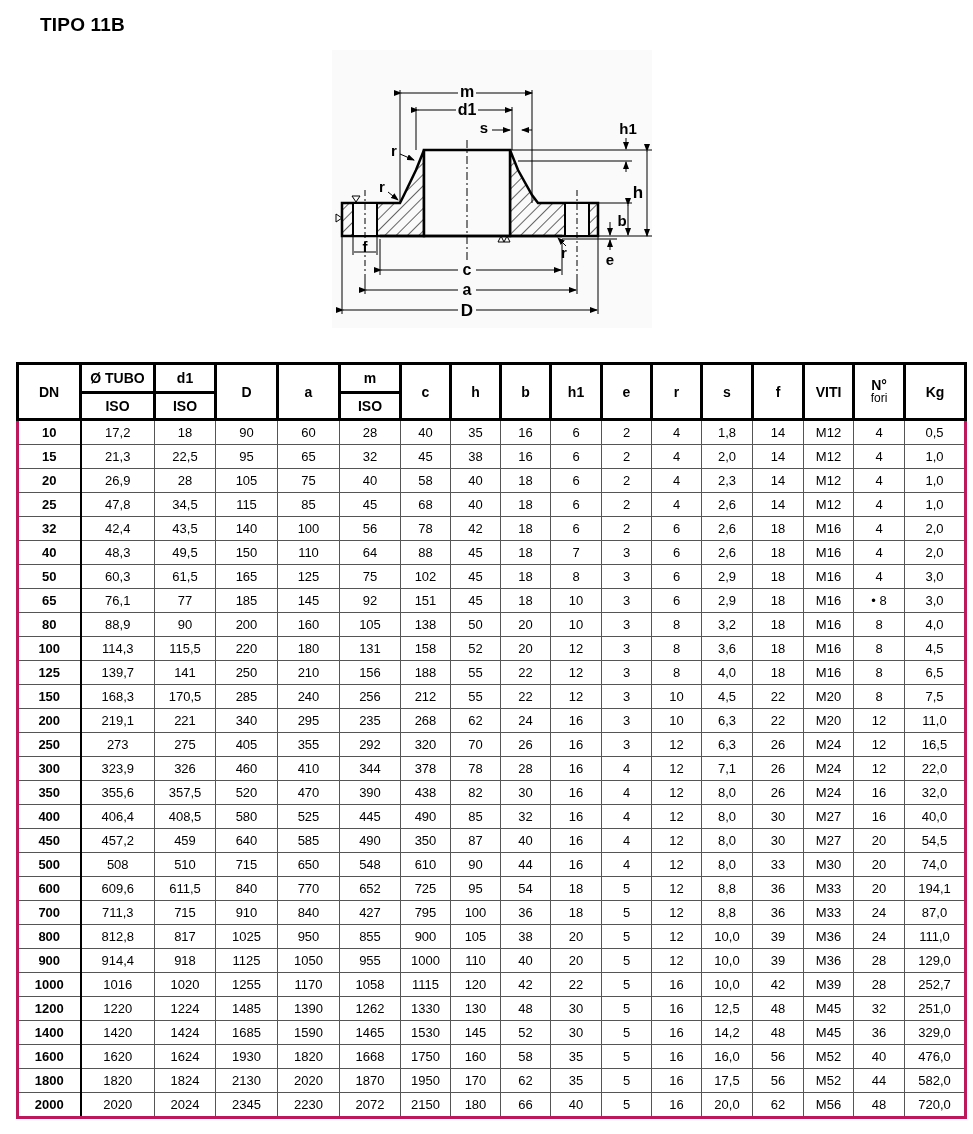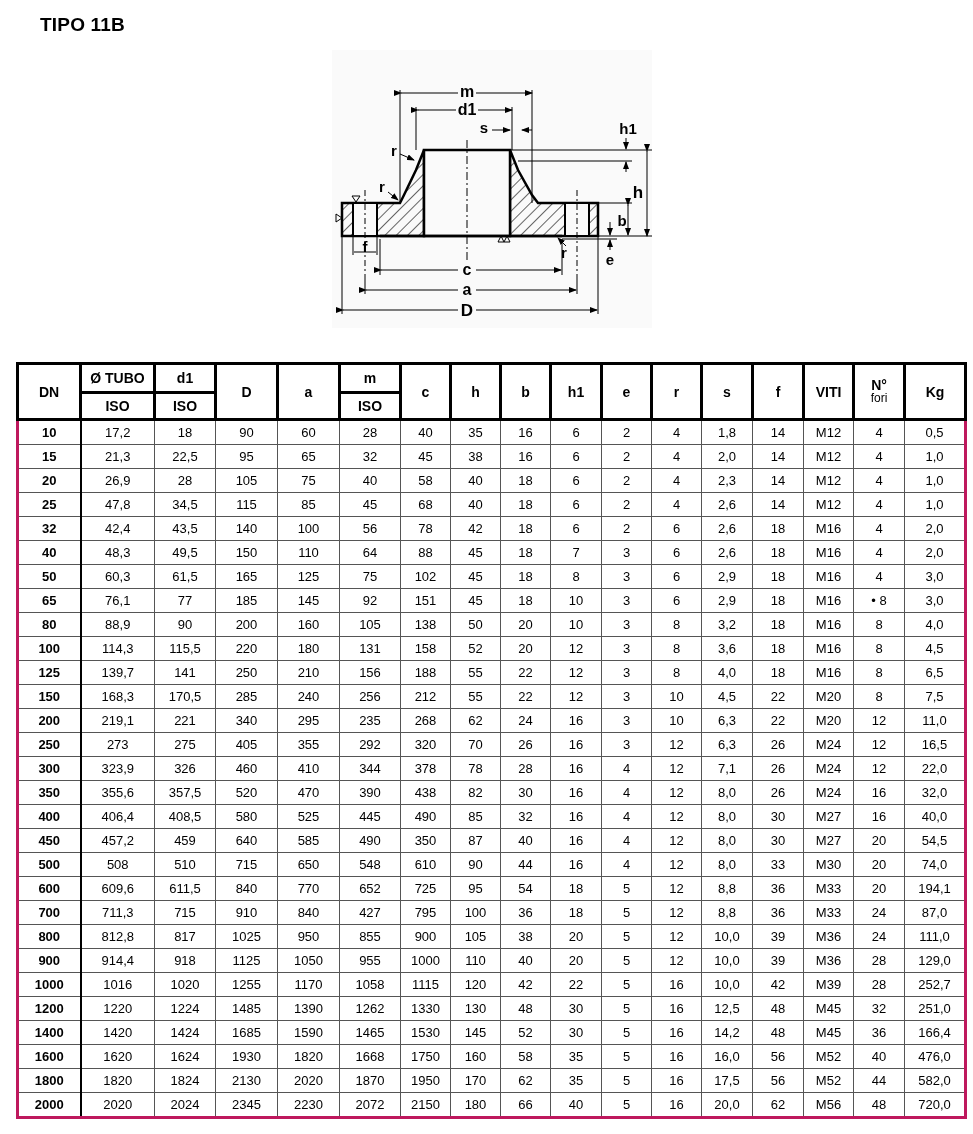--- a/index.html
+++ b/index.html
@@ -653,21 +653,21 @@
           <td>1530</td>
           <td>145</td>
           <td>52</td>
           <td>30</td>
           <td>5</td>
           <td>16</td>
           <td>14,2</td>
           <td>48</td>
           <td>M45</td>
           <td>36</td>
-          <td>166,4</td>
+          <td>329,0</td>
         </tr>
         <tr>
           <td class="dn">1600</td>
           <td>1620</td>
           <td>1624</td>
           <td>1930</td>
           <td>1820</td>
           <td>1668</td>
           <td>1750</td>
           <td>160</td>

